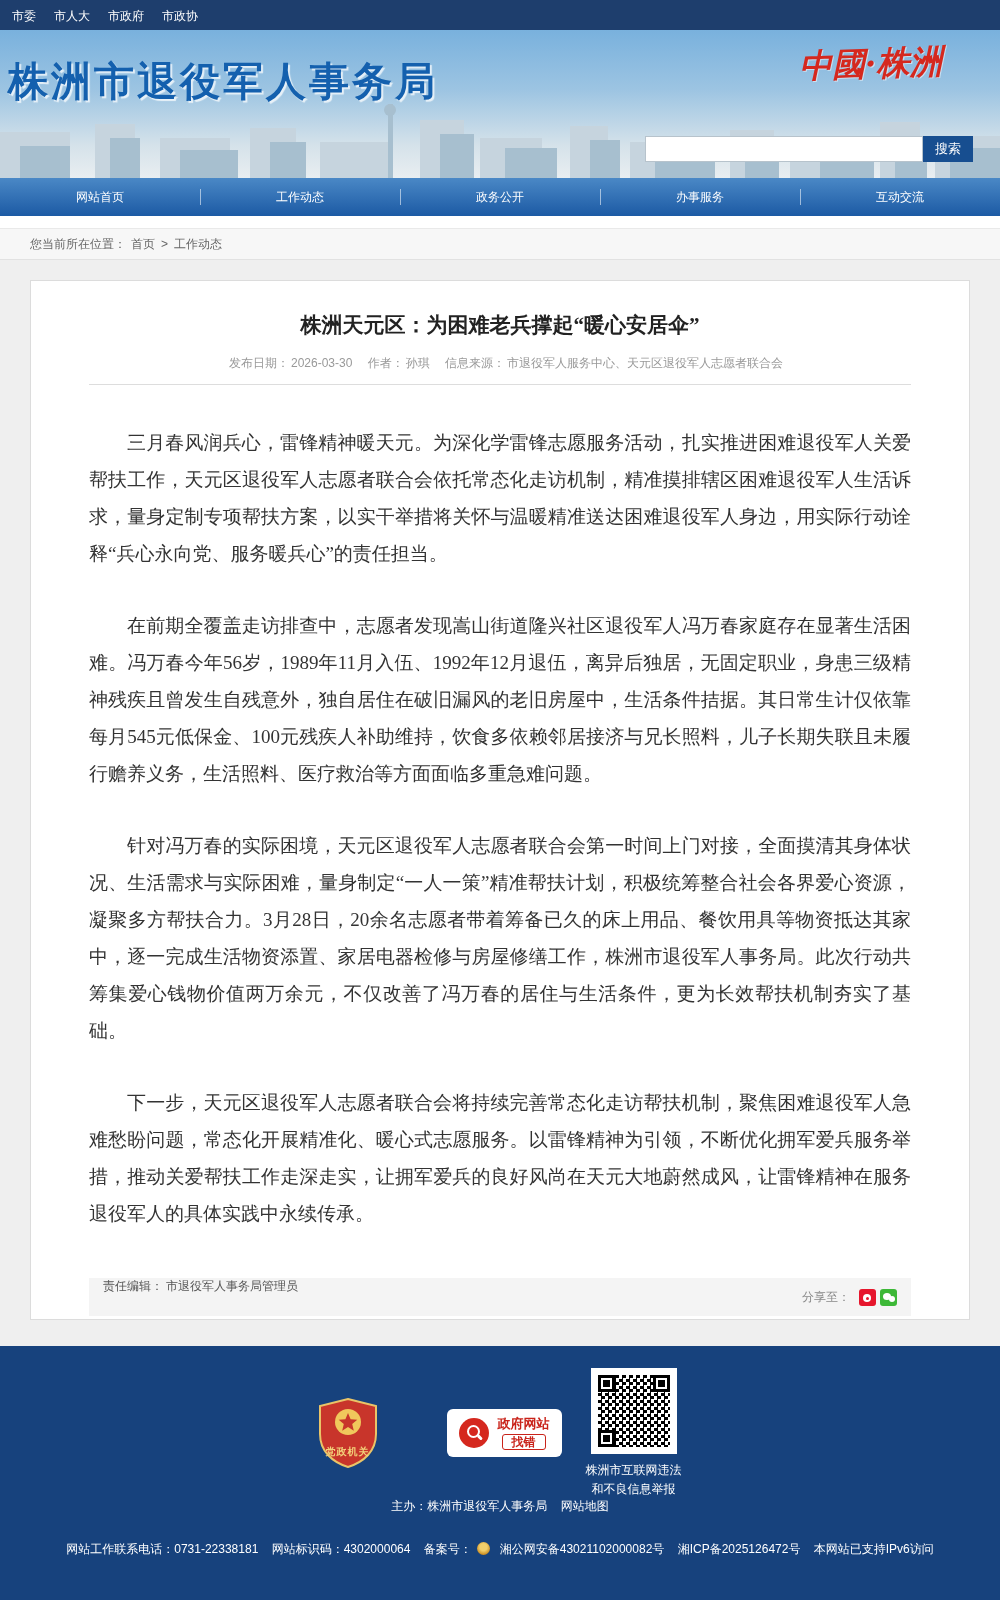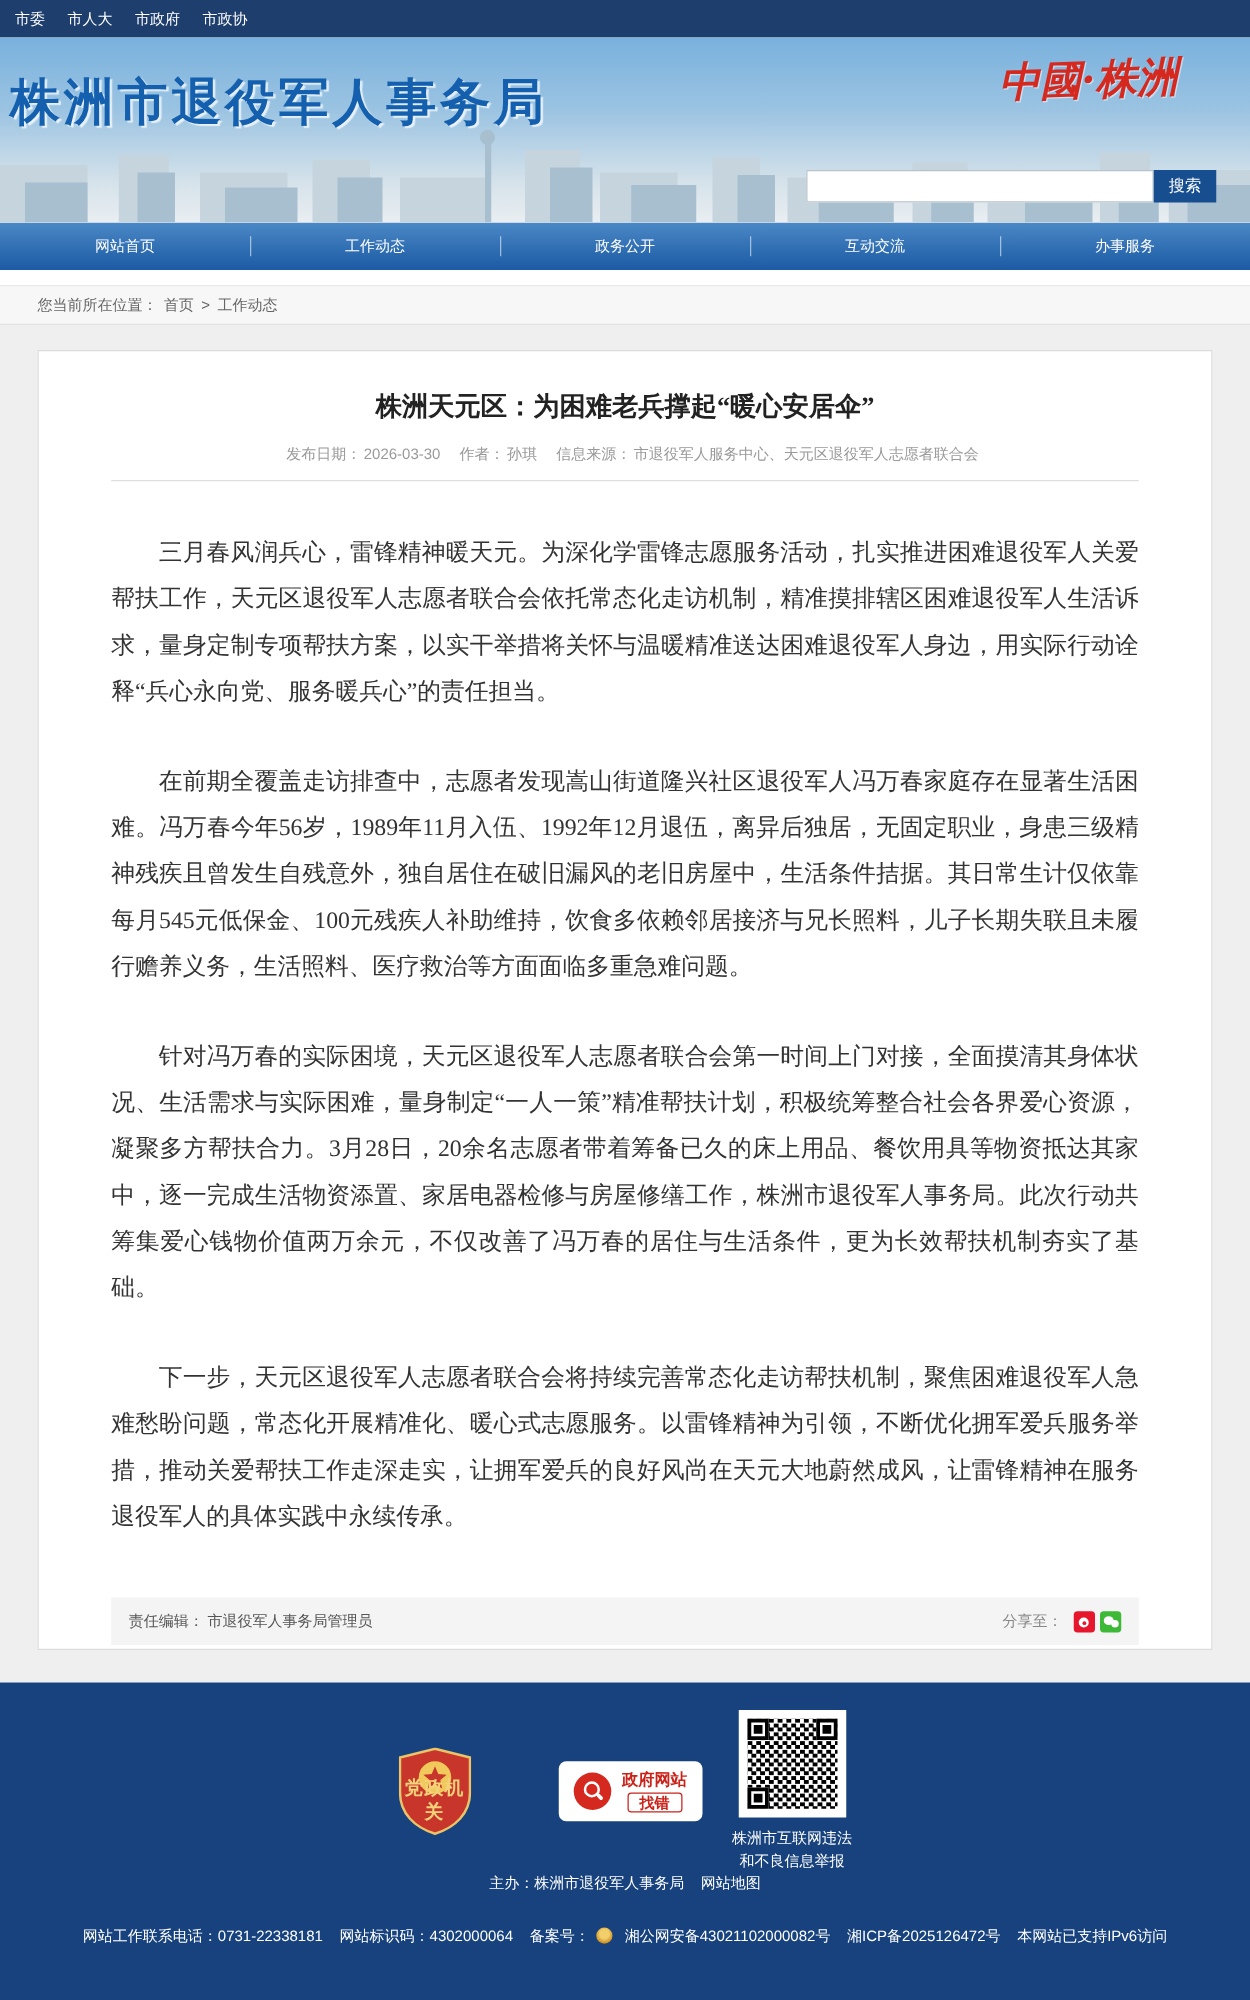--- a/index.html
+++ b/index.html
@@ -49,42 +49,42 @@
   .article-title { margin:0; text-align:center; font-size:21px; color:#222; font-weight:bold;
     font-family:"Liberation Serif","DejaVu Serif",serif; }
   .article-meta { text-align:center; font-size:12px; color:#999; margin:16px 0 12px; }
   .article-meta .m-label { margin-left:12px; }
   .article-meta .m-val { margin-left:2px; }
   .divider { border:none; border-top:1px solid #ddd; margin:0; }
   .article-body { padding-top:4px; }
   .article-body p { font-size:19px; line-height:37px; color:#333; text-align:justify;
     text-indent:2em; margin:35px 0; font-family:"Liberation Serif","DejaVu Serif",serif; }
   .card-footer { margin-top:46px; background:#f4f4f4; height:38px; display:flex;
-    align-items:center; justify-content:space-between; padding:0 14px; font-size:12px; color:#555; }
+    justify-content:space-between; padding:0 14px; font-size:12px; color:#555; }
   .editor-line .ed-val { margin-left:3px; }
   .share { display:flex; align-items:center; color:#888; }
   .share-label { margin-right:5px; }
   .share-icon { width:17px; height:17px; border-radius:3px; margin-left:4px; position:relative; cursor:pointer; }
   .share-icon.weibo { background:#e6162d; }
   .share-icon.weibo::after { content:""; position:absolute; left:4px; top:5px; width:8px; height:8px;
     border-radius:50%; background:#fff; }
   .share-icon.weibo::before { content:""; position:absolute; left:7px; top:8px; width:3px; height:3px;
     border-radius:50%; background:#e6162d; z-index:1; }
   .share-icon.wechat { background:#3db837; }
   .share-icon.wechat::after { content:""; position:absolute; left:3px; top:4px; width:8px; height:7px;
     border-radius:50%; background:#fff; }
   .share-icon.wechat::before { content:""; position:absolute; left:9px; top:7px; width:6px; height:6px;
     border-radius:50%; background:#fff; box-shadow:0 0 0 1px #3db837; }
 
   
   .footer { background:#17427d; color:#fff; text-align:center; padding-top:22px; min-height:260px; }
   .footer-badges { display:flex; align-items:center; justify-content:center; gap:24px; }
   .badge-dj { position:relative; width:58px; height:70px; cursor:pointer; }
   .badge-dj-label { position:absolute; bottom:9px; left:0; width:100%; text-align:center;
-    color:#f3d27a; font-size:15px; font-weight:bold; letter-spacing:1px; }
+    color:#f3d27a; font-size:10px; font-weight:bold; letter-spacing:1px; }
   .badge-zc { background:#fff; border-radius:6px; height:48px; padding:0 12px; display:flex;
     align-items:center; gap:9px; cursor:pointer;margin-left:46px; }
   .zc-icon { width:30px; height:30px; border-radius:50%; background:#d5281e; position:relative; }
   .zc-icon::before { content:""; position:absolute; left:8px; top:7px; width:9px; height:9px;
     border:2px solid #fff; border-radius:50%; }
   .zc-icon::after { content:""; position:absolute; left:18px; top:18px; width:6px; height:2.5px;
     background:#fff; transform:rotate(45deg); border-radius:2px; }
   .zc-text { display:flex; flex-direction:column; align-items:center; line-height:1.2; }
   .zc-line1 { color:#c9231a; font-weight:bold; font-size:13px; }
   .zc-line2 { color:#c9231a; font-weight:bold; font-size:12px; border:1px solid #c9231a;
@@ -155,22 +155,22 @@
     <input class="search-input" placeholder="" style="">
     <button class="search-btn">搜索</button>
   </div>
 </div>
 
 <nav class="nav">
 
 <a class="nav-item">网站首页</a>
     <a class="nav-item">工作动态</a>
     <a class="nav-item">政务公开</a>
+    <a class="nav-item">办事服务</a>
     <a class="nav-item">互动交流</a>
-    <a class="nav-item">办事服务</a>
   </nav>
 
 <div class="nav-gap"></div>
 
 <div class="breadcrumb">
   <span>您当前所在位置：</span>
   <a>首页</a>
   <span class="sep">&gt;</span>
   <a>工作动态</a>
 </div>

